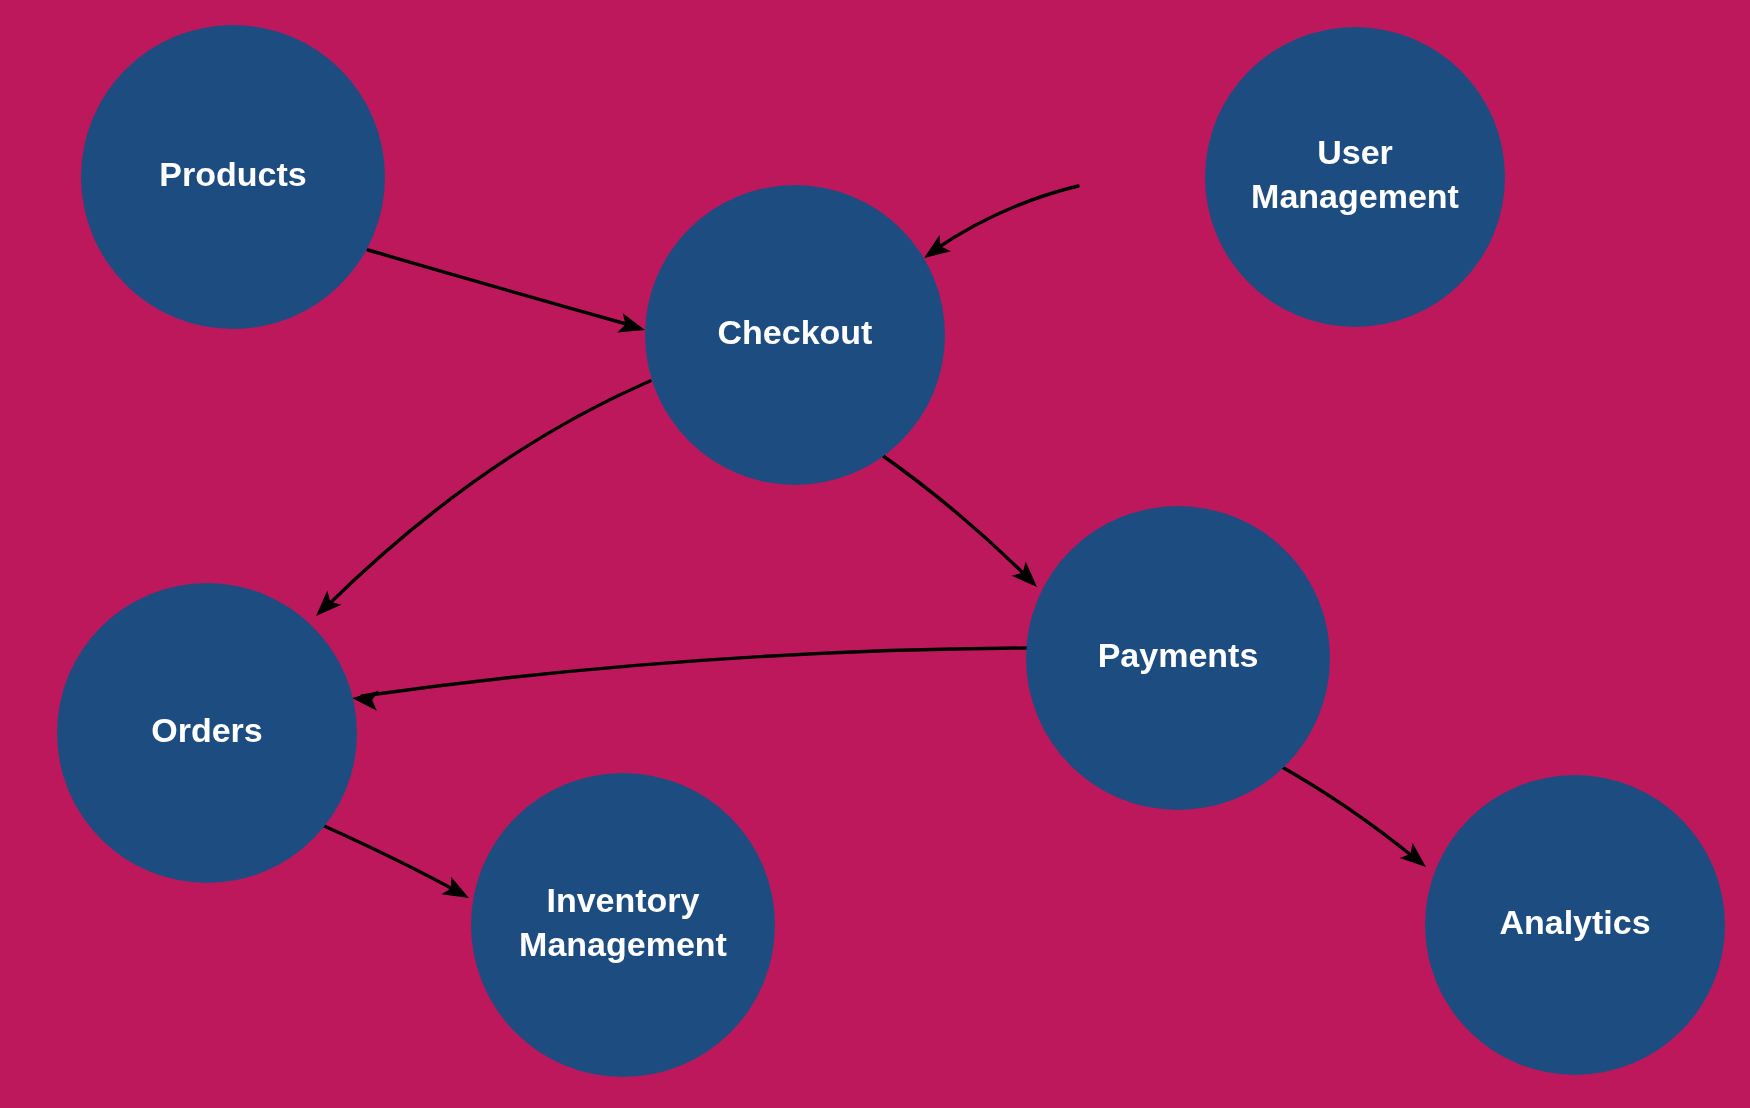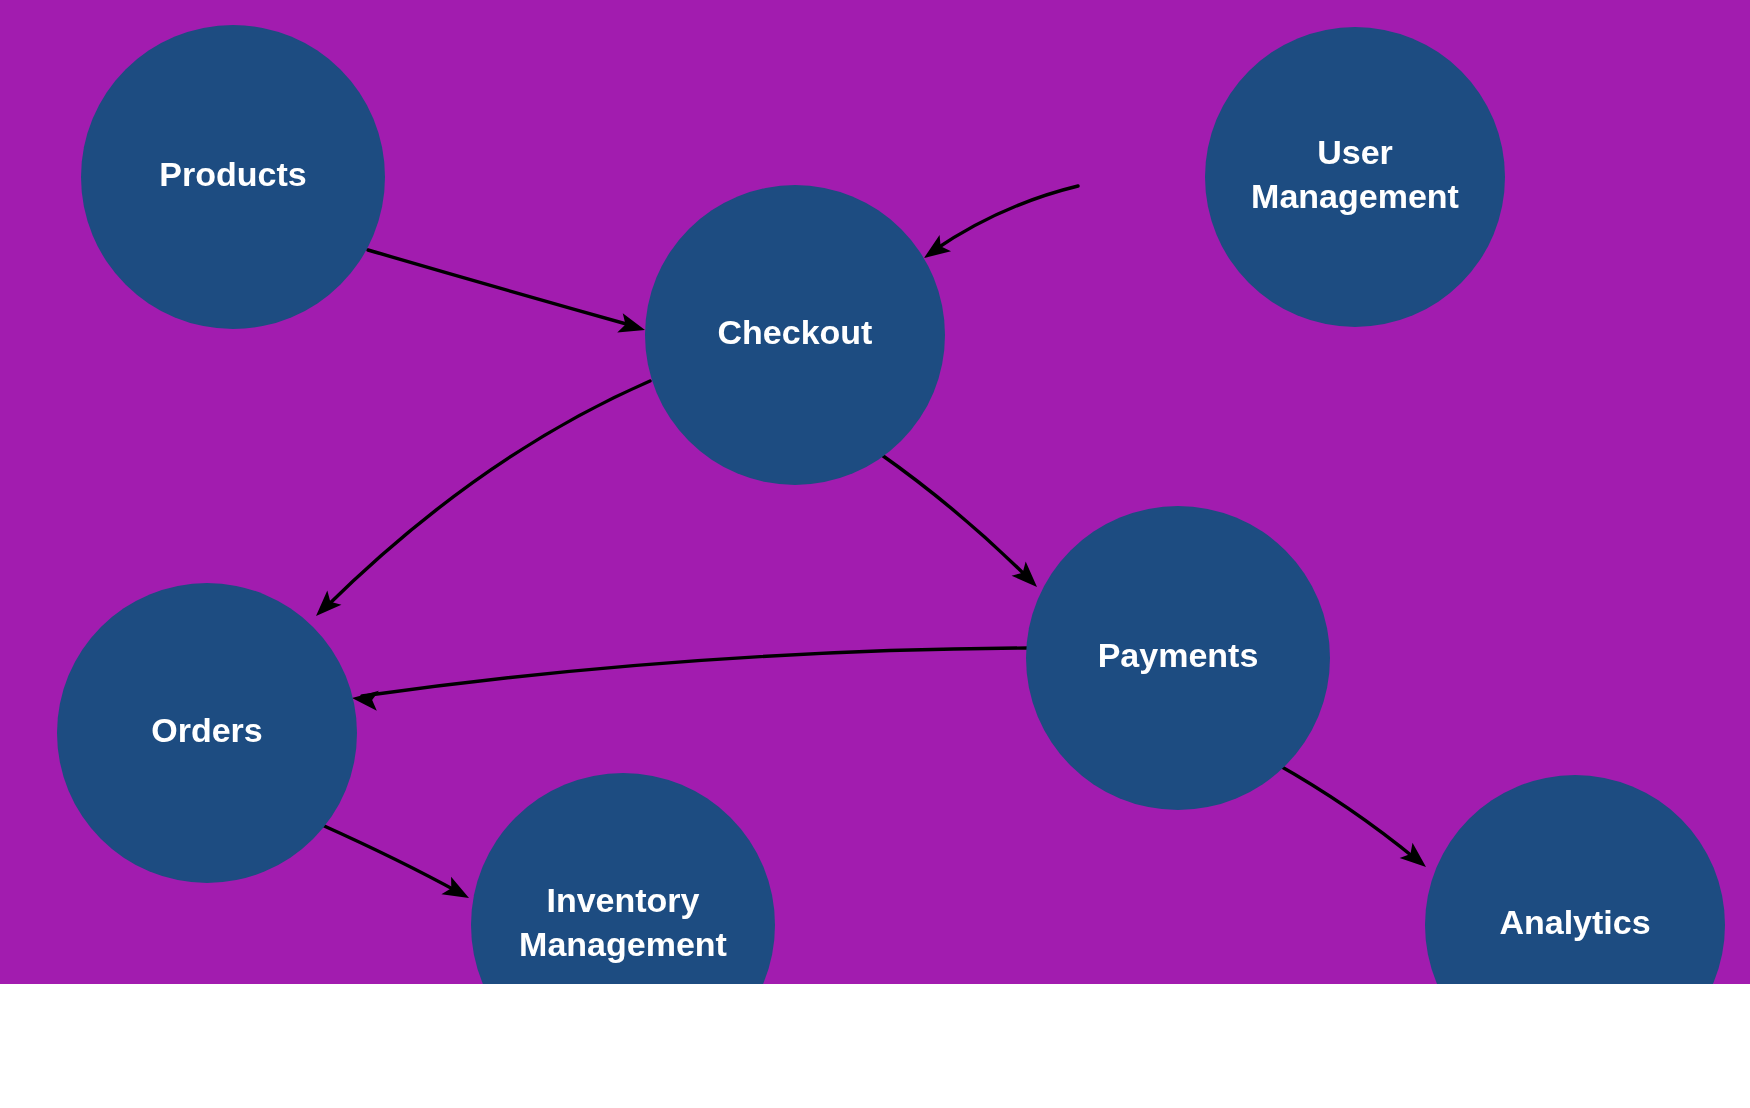--- a/index.html
+++ b/index.html
@@ -4,22 +4,22 @@
 <title>Service Dependency Graph</title>
 <style>
   html, body {
     margin: 0;
     padding: 0;
     background: #ffffff;
   }
   #canvas {
     position: relative;
     width: 1750px;
-    height: 984px;
-    background: #a21caf;
+    height: 1108px;
+    background: #be185d;
     overflow: hidden;
     font-family: "Liberation Sans", sans-serif;
     text-align: right;
   }
   #graph-svg {
     position: absolute;
     left: 0;
     top: 0;
     width: 1750px;
     height: 1108px;

